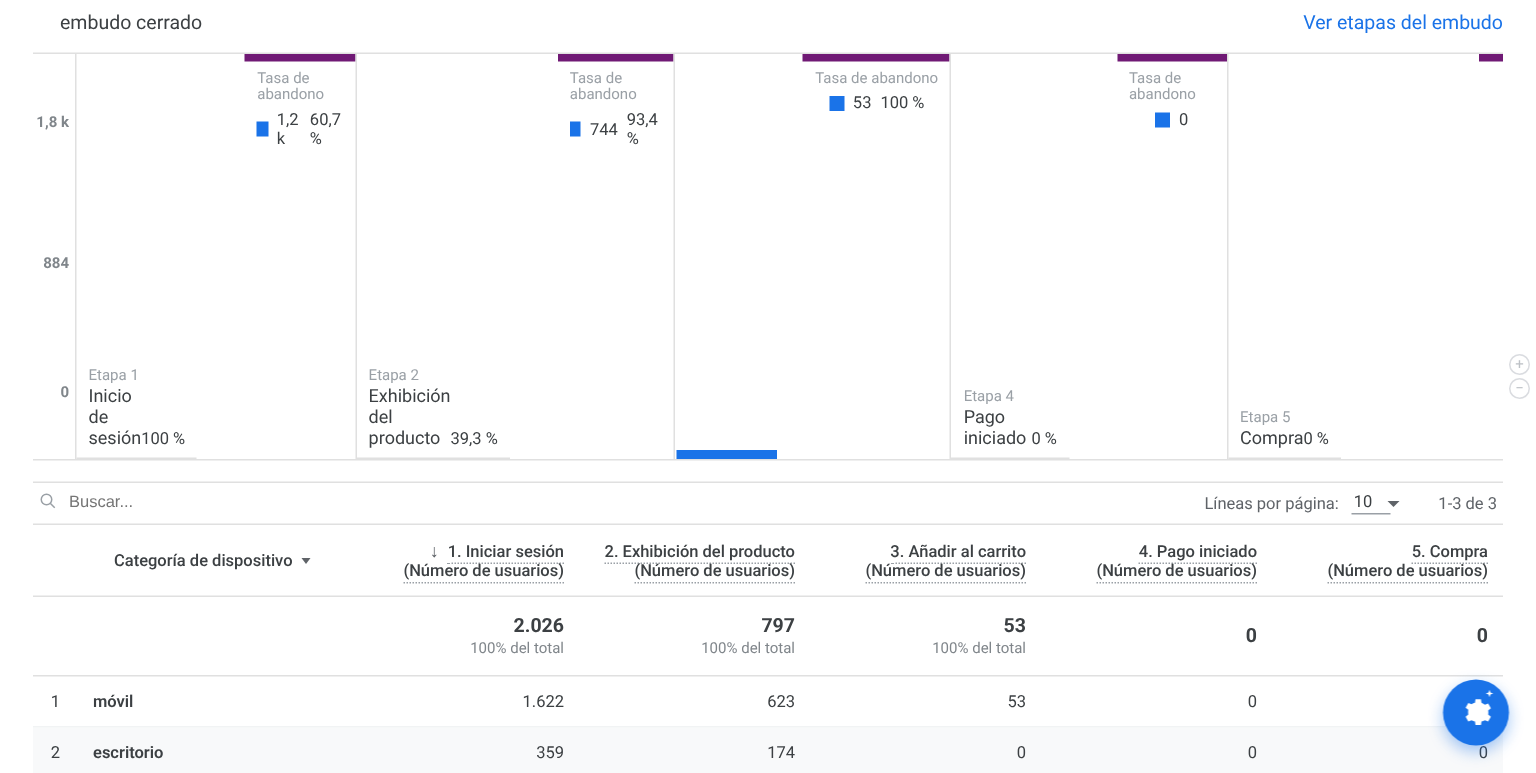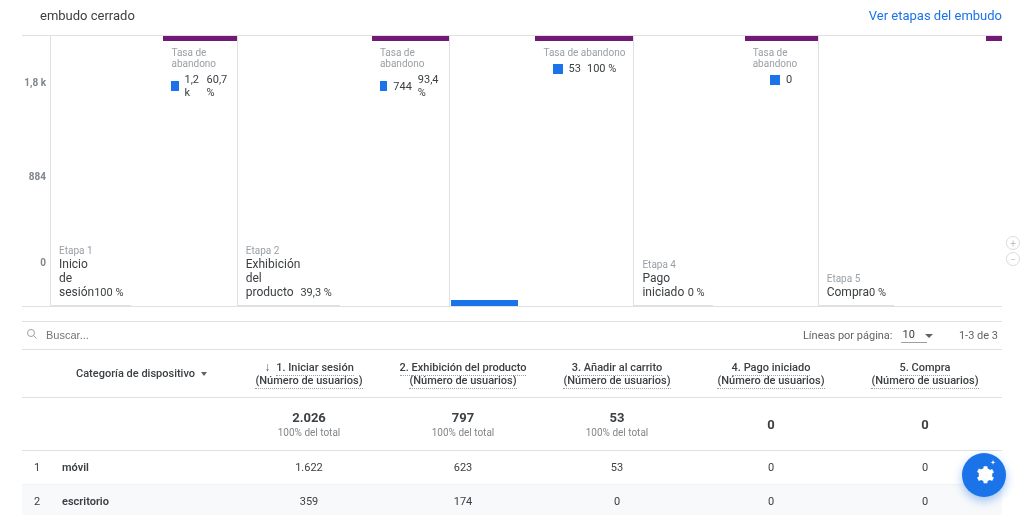--- a/index.html
+++ b/index.html
@@ -135,21 +135,21 @@
     vertical-align: middle;
   }
 
   table.data {
     width: 100%;
     border-collapse: collapse;
     table-layout: fixed;
   }
   table.data th, table.data td {
     padding: 10px 10px;
-    text-align: center;
+    text-align: right;
     font-size: 11px;
     color: #3c4043;
   }
   table.data thead th {
     font-weight: 500;
     border-bottom: 1px solid #e0e0e0;
     vertical-align: middle;
   }
   table.data thead th .col-top { color: #3c4043; border-bottom: 1px dotted #9aa0a6; padding-bottom: 1px; }
   table.data thead th .col-sub { color: #3c4043; border-bottom: 1px dotted #9aa0a6; padding-bottom: 1px; }

